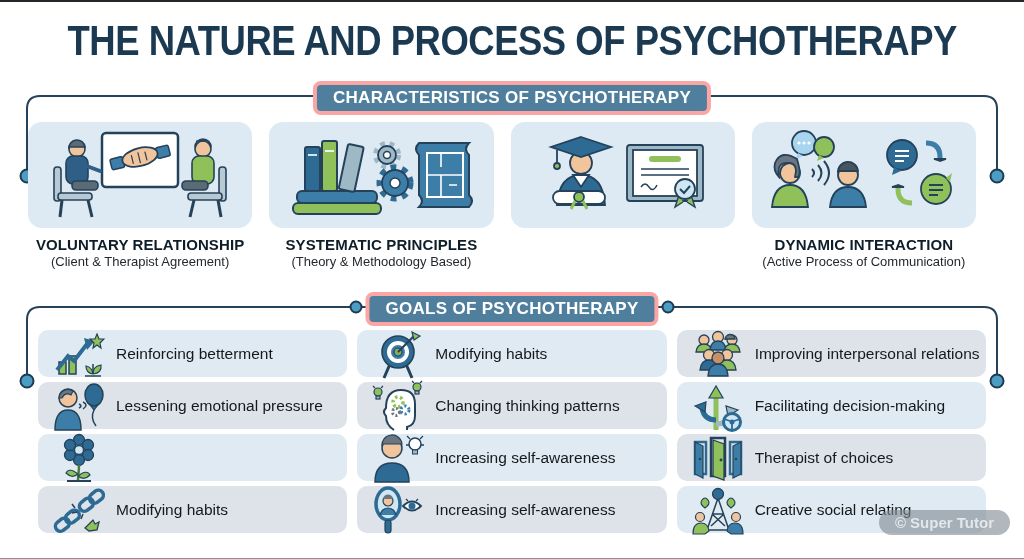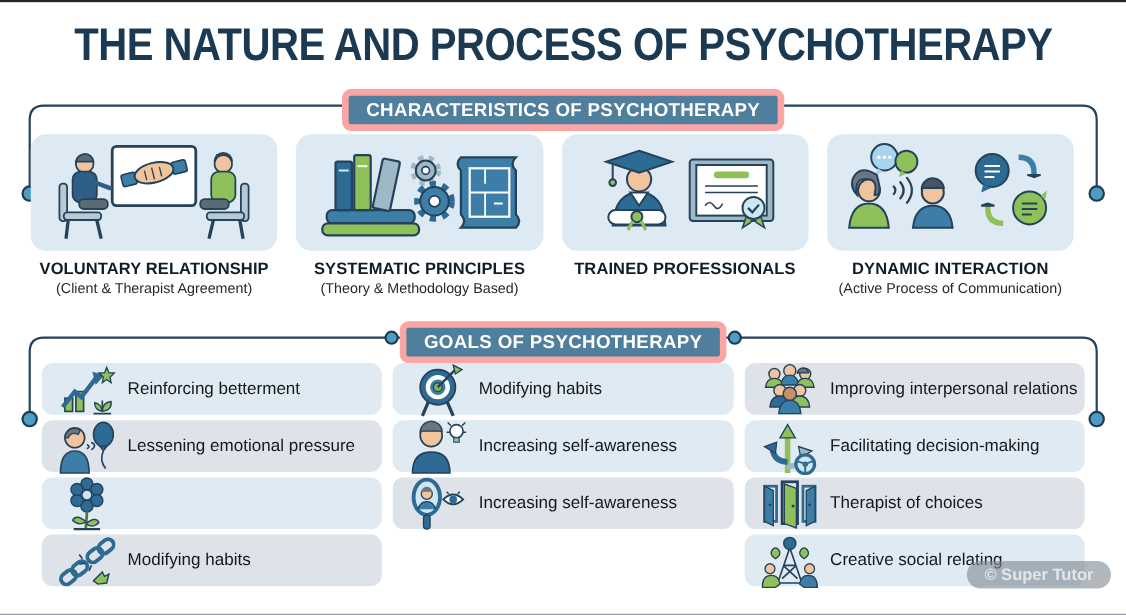--- a/index.html
+++ b/index.html
@@ -14,21 +14,21 @@
   .main-title{
     position:absolute;top:20px;left:0;width:100%;text-align:center;
     font-size:38px;font-weight:bold;color:#1b3a52;letter-spacing:-0.5px;
   }
   .main-title span{display:inline-block;transform:scale(0.96,1.1);}
 
   .connector-svg{position:absolute;top:0;left:0;z-index:1;}
 
   .section-pill{
     position:absolute;left:50%;transform:translateX(-50%);z-index:3;
-    background:#4f7f9d;border:6px solid #fca5a5;border-radius:8px;
+    background:#4f7f9d;border:4px solid #fca5a5;border-radius:8px;
     color:#ffffff;font-weight:bold;font-size:17px;letter-spacing:.3px;
     padding:3px 16px;white-space:nowrap;
   }
   .pill-characteristics{top:81px;}
   .pill-goals{top:292px;}
 
   .cards-row{
     position:absolute;top:122px;left:28px;width:948px;z-index:2;
     display:grid;grid-template-columns:repeat(4,1fr);gap:17px;
   }
@@ -180,21 +180,20 @@
           <rect x="126" y="31" width="32" height="6" rx="3" fill="#8fc05a" stroke="none"></rect>
           <line x1="118" y1="44" x2="166" y2="44" stroke-width="1.4"></line>
           <line x1="118" y1="50" x2="166" y2="50" stroke-width="1.4"></line>
           <path d="M118,62 q4,-6 8,0 t8,-2" fill="none" stroke-width="1.4"></path>
           <path d="M156,70 l-4,12 l8,-5 M168,70 l4,12 l-8,-5" fill="#8fc05a" stroke-width="1.4"></path>
           <circle cx="162" cy="64" r="10" fill="#cfe7f2"></circle>
           <path d="M157,64 l4,4 l6,-7" fill="none" stroke-width="2"></path>
         </g>
       </svg>
     </div>
-    <div class="char-title">TRAINED PROFESSIONALS</div>
   </div>
 
   <div>
     <div class="char-card-art">
       <svg width="200" height="100" viewBox="0 0 200 100">
         <g stroke="#24425a" stroke-width="1.8">
           <circle cx="40" cy="18" r="12" fill="#a8d4ee"></circle>
           <path d="M34,28 l-3,7 l8,-4 z" fill="#a8d4ee" stroke="none"></path>
           <circle cx="35" cy="18" r="1.6" fill="#ffffff" stroke="none"></circle>
           <circle cx="40" cy="18" r="1.6" fill="#ffffff" stroke="none"></circle>
@@ -296,20 +295,37 @@
       <svg class="goal-icon" viewBox="0 0 52 52">
         <path d="M18,36 L12,50 M34,36 L40,50" stroke="#24425a" stroke-width="3"></path>
         <circle cx="26" cy="24" r="16" fill="#2d6a94" stroke="#24425a" stroke-width="1.6"></circle>
         <circle cx="26" cy="24" r="11" fill="#ffffff"></circle>
         <circle cx="26" cy="24" r="7" fill="#3c7ea8"></circle>
         <circle cx="26" cy="24" r="4" fill="#7fae62" stroke="#24425a" stroke-width="1.2"></circle>
         <line x1="26" y1="24" x2="42" y2="8" stroke="#24425a" stroke-width="2.2"></line>
         <polygon points="40,4 48,8 42,12" fill="#8fc05a" stroke="#24425a" stroke-width="1.2"></polygon>
       </svg>
       <span>Modifying habits</span>
+    </div>
+    <div class="goal-row bg-gray">
+      <svg class="goal-icon" viewBox="0 0 52 52">
+        <path d="M22,50 q-8,-5 -8,-14 q-4,-4 0,-8 q0,-18 15,-18 q14,0 14,14 l0,12 q0,9 -8,11 l0,3" fill="#ffffff" stroke="#24425a" stroke-width="2"></path>
+        <circle cx="26" cy="22" r="5" fill="none" stroke="#8fc05a" stroke-width="3.5" stroke-dasharray="2.5,2.5"></circle>
+        <circle cx="33" cy="30" r="4" fill="none" stroke="#3c7ea8" stroke-width="3" stroke-dasharray="2.2,2.2"></circle>
+        <circle cx="24" cy="32" r="3.5" fill="none" stroke="#6b7680" stroke-width="3" stroke-dasharray="2,2"></circle>
+        <g stroke="#24425a" stroke-width="1.2">
+          <circle cx="6" cy="12" r="4" fill="#8fc05a"></circle>
+            <rect x="4" y="16" width="4" height="3" fill="#9fb8c6"></rect>
+          <path d="M1,6 l2,2 M11,6 l-2,2"></path>
+          <circle cx="45" cy="7" r="4" fill="#8fc05a"></circle>
+            <rect x="43" y="11" width="4" height="3" fill="#9fb8c6"></rect>
+          <path d="M40,1 l2,2 M50,1 l-2,2"></path>
+        </g>
+      </svg>
+      <span>Changing thinking patterns</span>
     </div>
     <div class="goal-row bg-blue">
       <svg class="goal-icon" viewBox="0 0 52 52">
         <circle cx="20" cy="16" r="10" fill="#f2c49b" stroke="#24425a" stroke-width="1.5"></circle>
         <path d="M10,14 a10,10 0 0 1 20,-2 l-20,0 z" fill="#6b7680" stroke="#24425a" stroke-width="1.2"></path>
         <path d="M3,50 Q3,31 20,31 Q37,31 37,50 Z" fill="#2d6a94" stroke="#24425a" stroke-width="1.5"></path>
         <circle cx="43" cy="12" r="6" fill="#ffffff" stroke="#24425a" stroke-width="1.5"></circle>
         <rect x="40.5" y="18" width="5" height="4" fill="#9fb8c6" stroke="#24425a" stroke-width="1"></rect>
         <path d="M35,4 l3,3 M51,4 l-3,3 M34,13 l3,0 M52,13 l-3,0" stroke="#24425a" stroke-width="1.3"></path>
       </svg>

